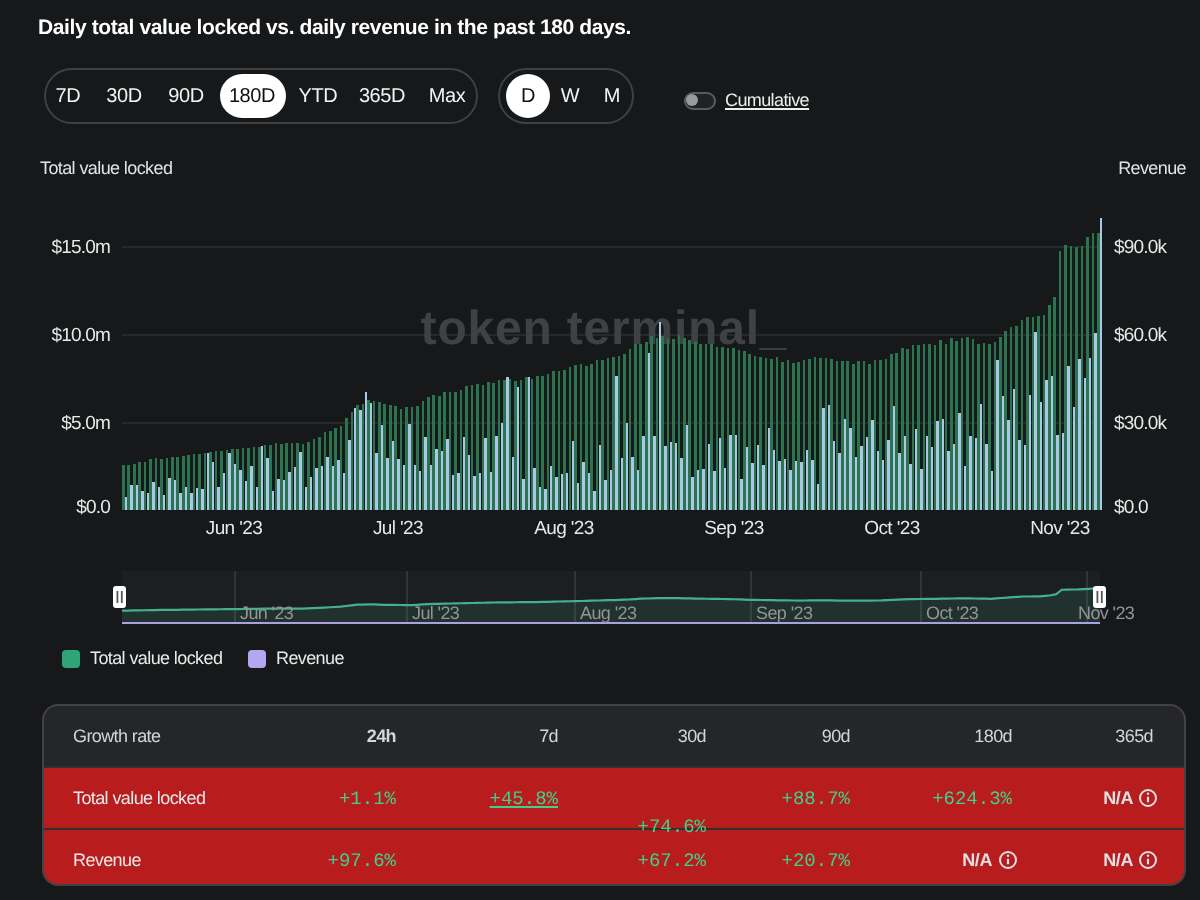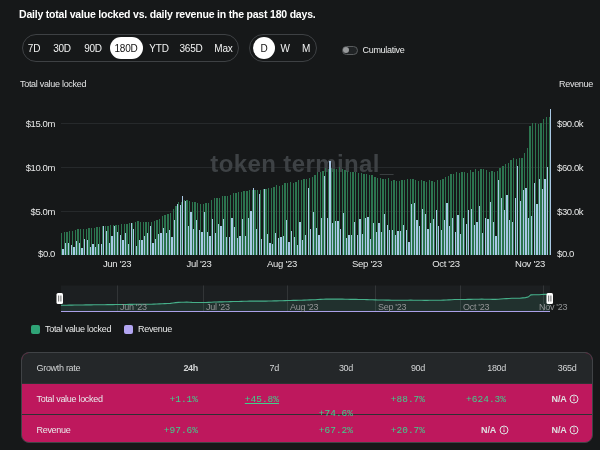--- a/index.html
+++ b/index.html
@@ -26,21 +26,21 @@
 <div class="abs" style="left:249px;top:34px;width:68px;height:28px;border:1px solid #3e4144;border-radius:14px;"></div>
 <div class="abs" style="left:253px;top:37px;width:22px;height:22px;background:#fff;border-radius:11px;"></div>
 <div class="abs" style="left:0;top:42.5px;height:12px;font-size:10px;letter-spacing:-0.2px;color:#f2f3f3;">
   <span class="abs" style="left:264px;transform:translateX(-50%);color:#111;">D</span>
   <span class="abs" style="left:285px;transform:translateX(-50%);">W</span>
   <span class="abs" style="left:306px;transform:translateX(-50%);">M</span>
 </div>
 
 <div class="abs" style="left:341.5px;top:45.5px;width:16px;height:9px;background:#202325;border:1px solid #595c5e;border-radius:5px;"></div>
 <div class="abs" style="left:343px;top:47px;width:6px;height:6px;background:#97999b;border-radius:50%;"></div>
-<div class="abs ui" style="left:362.5px;top:45px;color:#eceded;">Cumulative</div>
+<div class="abs ui" style="left:362.5px;top:45px;color:#eceded;text-decoration:underline;">Cumulative</div>
 
 <div class="abs ui" style="left:20px;top:79px;color:#e2e3e4;">Total value locked</div>
 <div class="abs ui" style="right:7px;top:79px;color:#e2e3e4;">Revenue</div>
 
 <svg class="abs" style="left:0;top:0;" width="600" height="280" viewBox="0 0 600 280">
   <g stroke="#26292b" stroke-width="1">
     <line x1="61" y1="123.5" x2="551" y2="123.5"></line>
     <line x1="61" y1="167.5" x2="551" y2="167.5"></line>
     <line x1="61" y1="211.5" x2="551" y2="211.5"></line>
   </g>
@@ -458,21 +458,21 @@
     <line x1="548.7" y1="295.5" x2="548.7" y2="301.5" stroke="#555" stroke-width="0.9"></line>
     <line x1="550.9" y1="295.5" x2="550.9" y2="301.5" stroke="#555" stroke-width="0.9"></line>
   </g>
 </svg>
 
 <div class="abs" style="left:31px;top:324.5px;width:9px;height:9px;background:#2fa477;border-radius:2px;"></div>
 <div class="abs ui" style="left:45px;top:324px;color:#e9eaea;">Total value locked</div>
 <div class="abs" style="left:124px;top:324.5px;width:9px;height:9px;background:#b3a6f2;border-radius:2px;"></div>
 <div class="abs ui" style="left:138px;top:324px;color:#e9eaea;">Revenue</div>
 
-<div class="abs" style="left:20.5px;top:351.5px;width:572.5px;height:91px;border:1px solid #404346;border-radius:8px;overflow:hidden;background:#be185d;">
+<div class="abs" style="left:20.5px;top:351.5px;width:572.5px;height:91px;border:1px solid #404346;border-radius:8px;overflow:hidden;background:#b91c1c;">
   <div class="abs" style="left:0;top:0;width:100%;height:30px;background:#242729;"></div>
   <div class="abs" style="left:0;top:30px;width:100%;height:0;border-top:1px solid #2e3133;"></div>
   <div class="abs" style="left:0;top:61px;width:100%;height:0;border-top:1px solid #2e3133;"></div>
   <div class="abs ui" style="left:0;top:10px;width:100%;height:14px;color:#d3d5d6;">
     <span class="abs" style="left:15px;">Growth rate</span>
     <span class="abs" style="right:394px;font-weight:bold;">24h</span>
     <span class="abs" style="right:313px;">7d</span>
     <span class="abs" style="right:239px;">30d</span>
     <span class="abs" style="right:167px;">90d</span>
     <span class="abs" style="right:86px;">180d</span>

